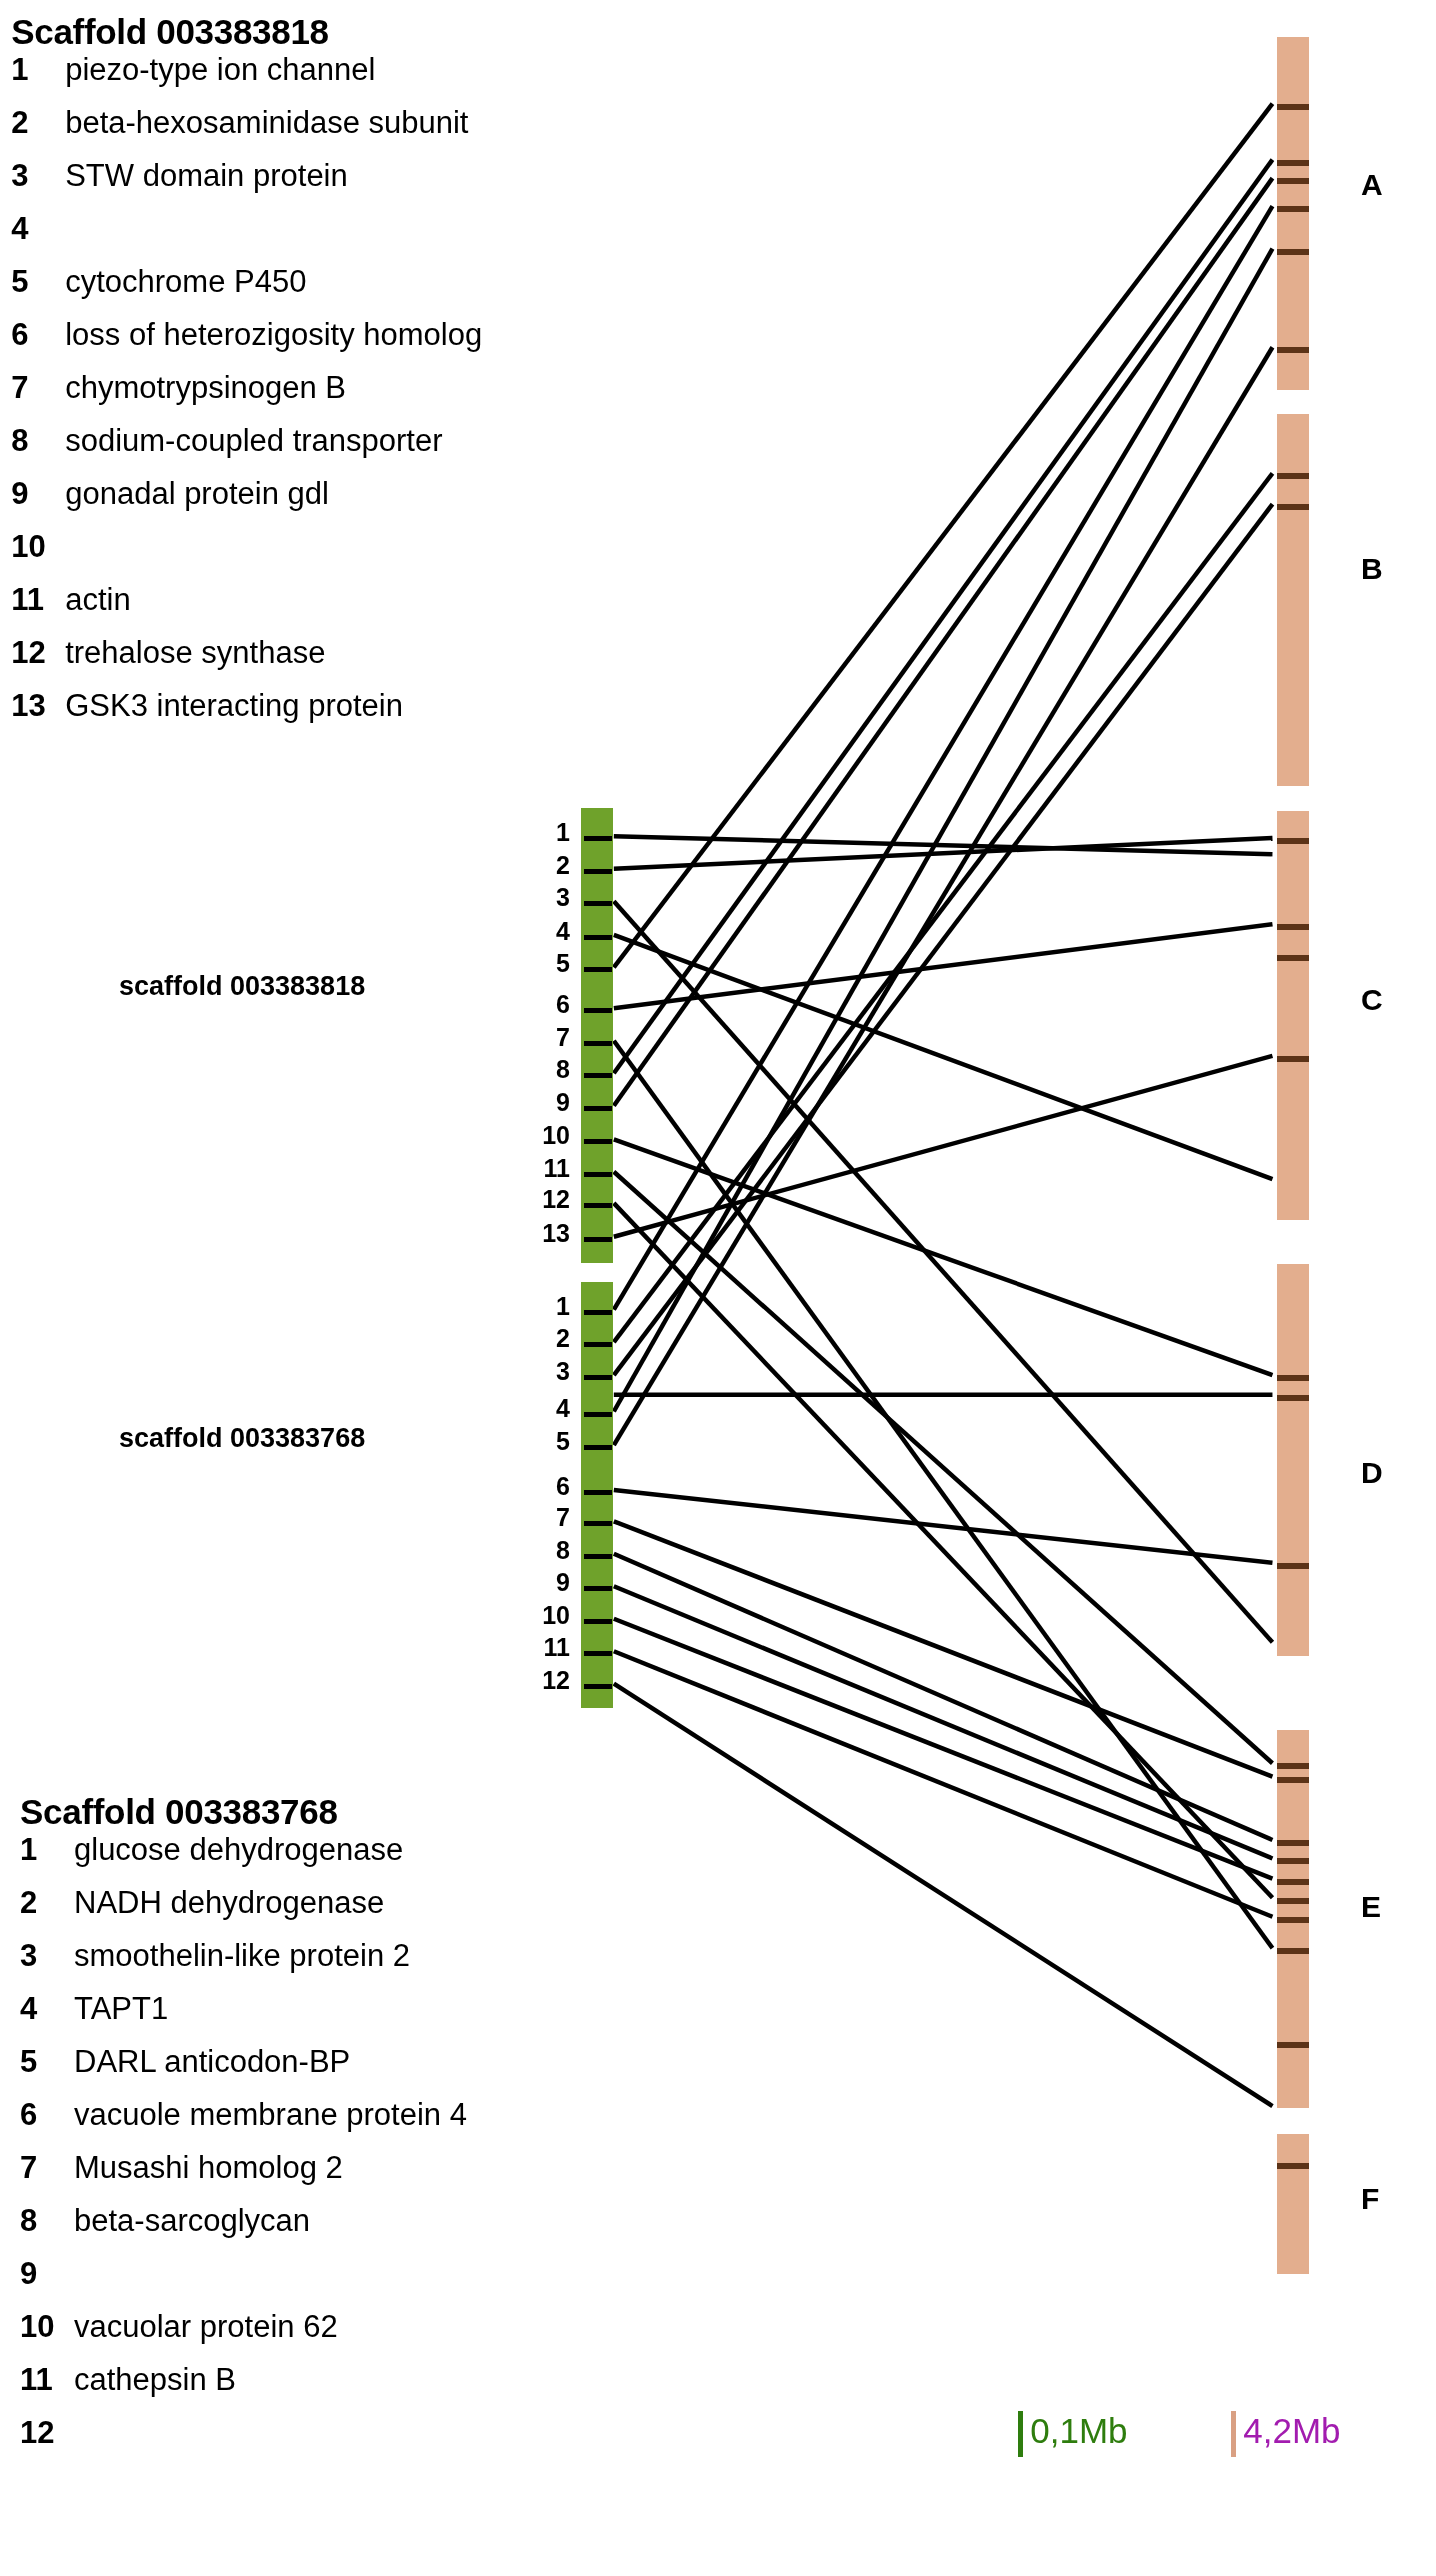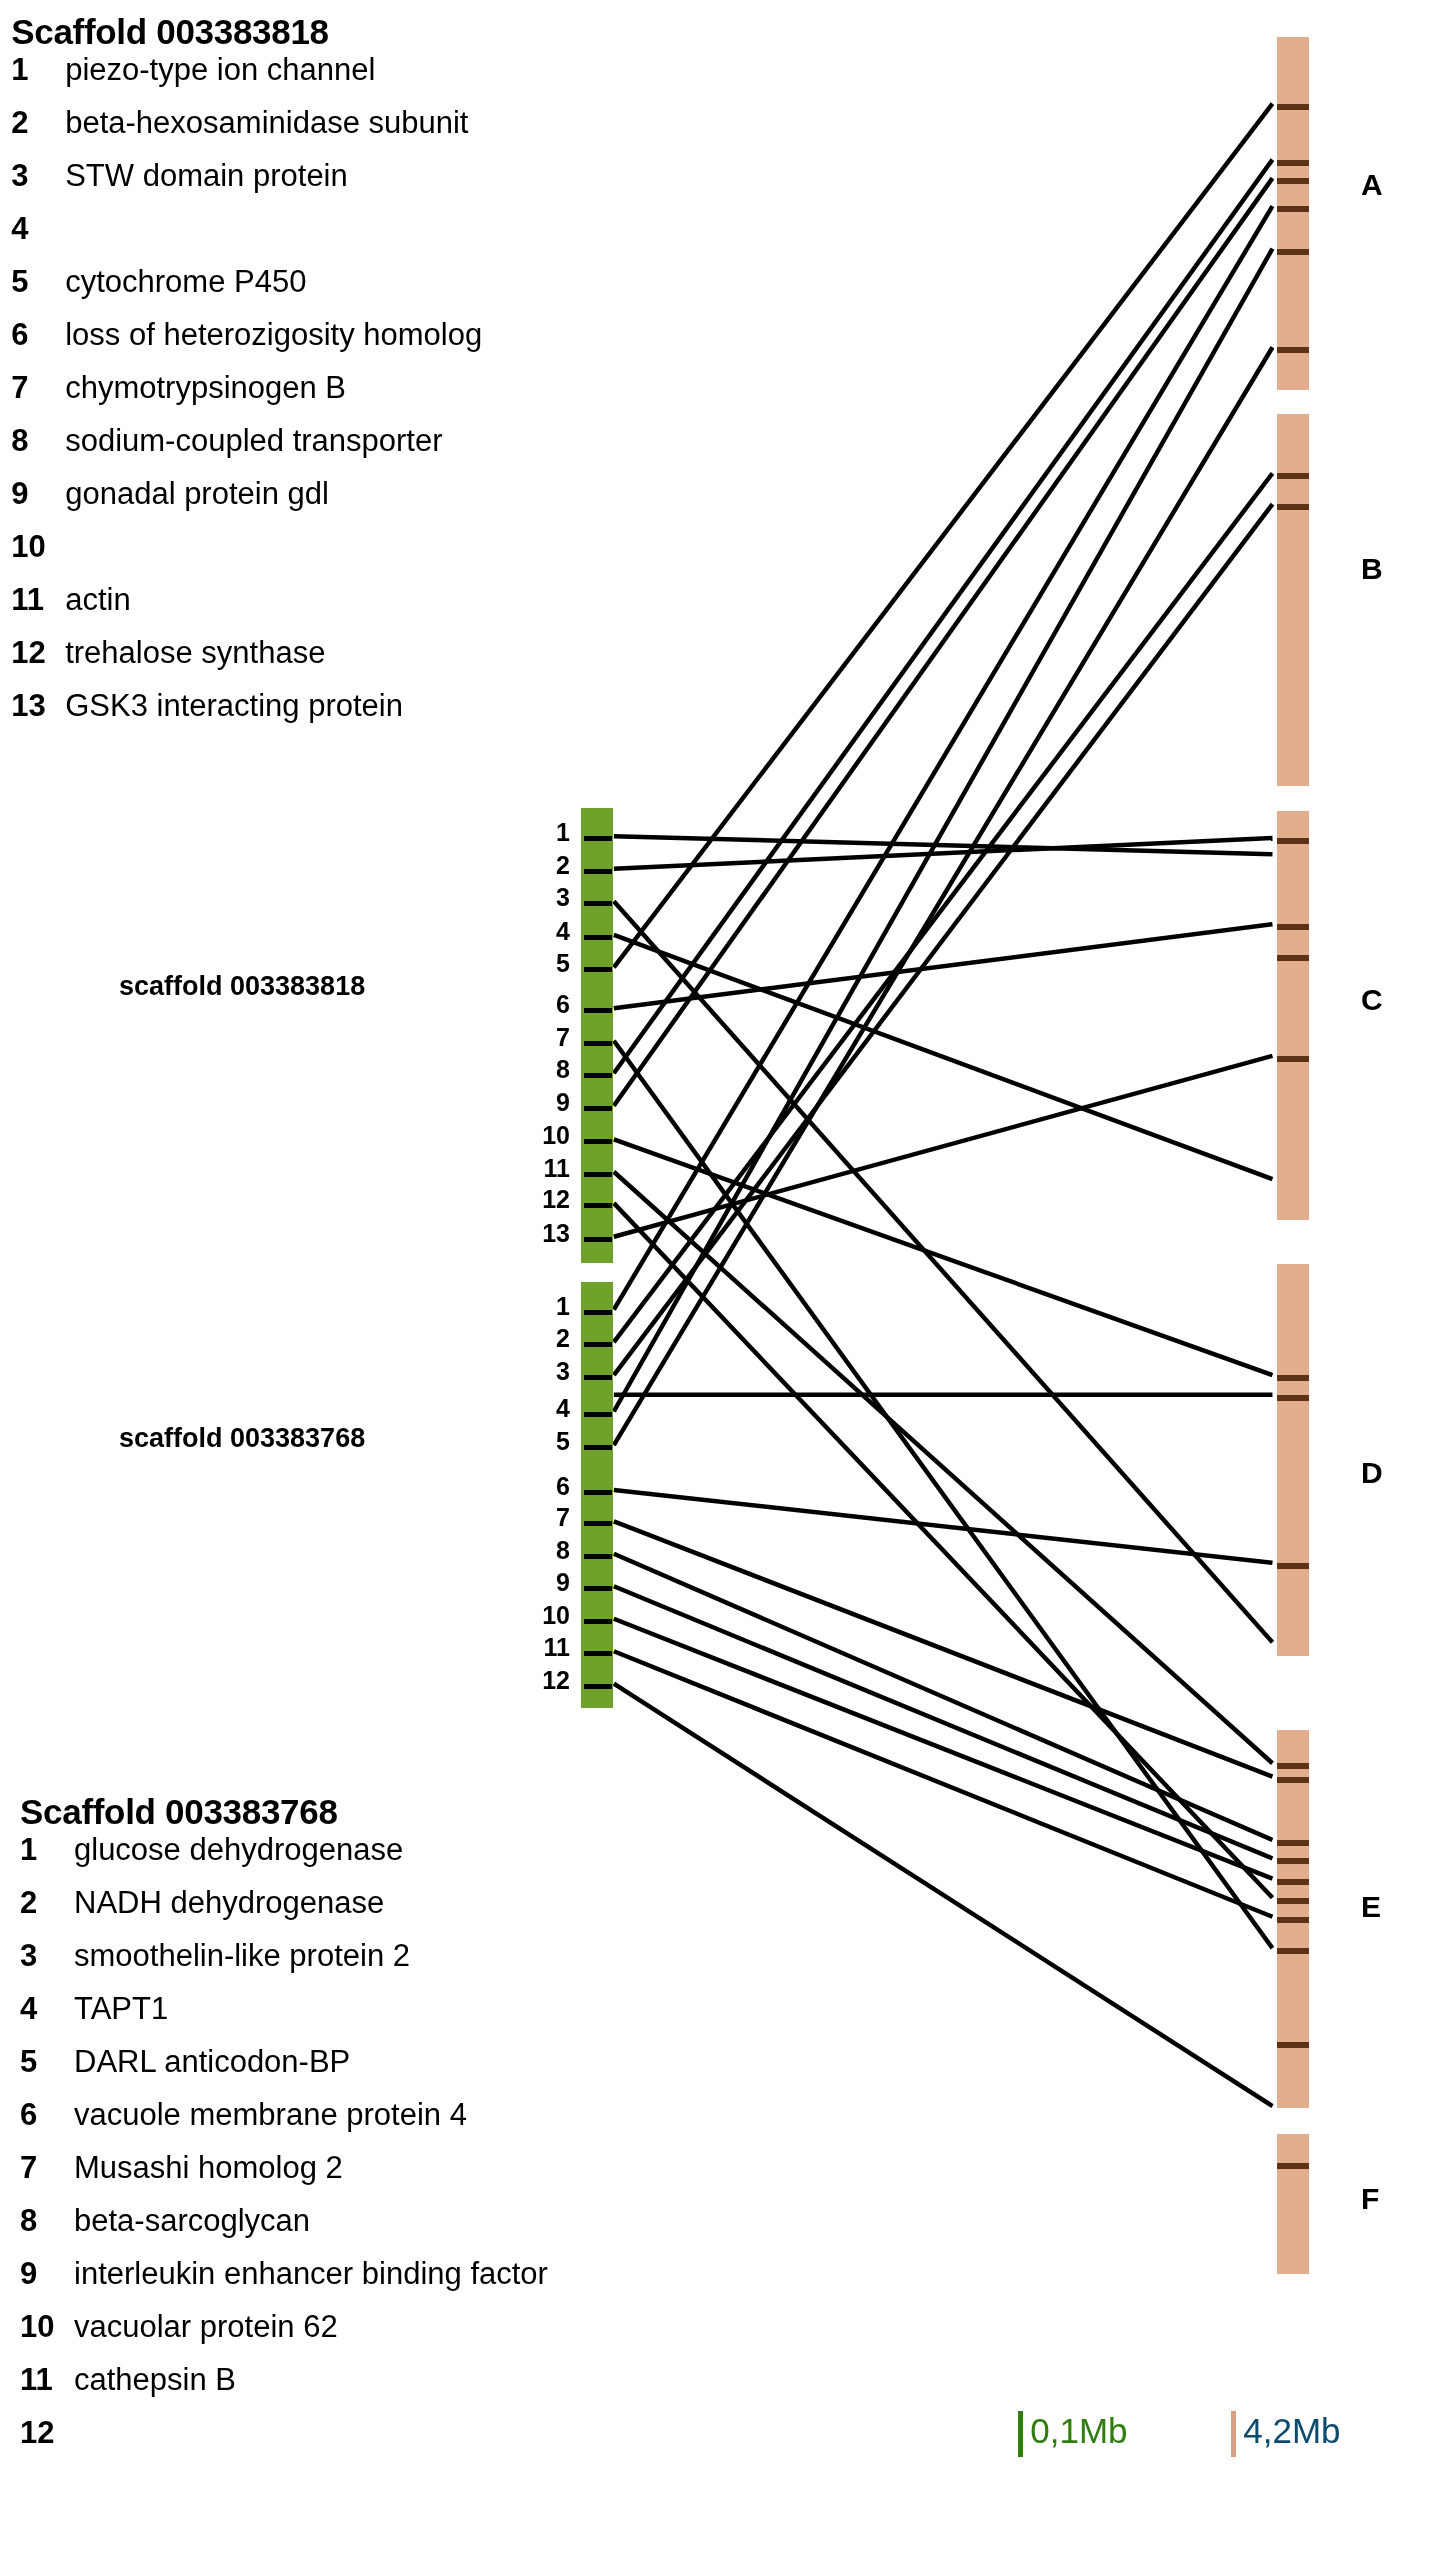--- a/index.html
+++ b/index.html
@@ -149,21 +149,20 @@
         <div class="legend-row">
           <span class="legend-num">7</span>
           <span class="legend-text">Musashi homolog 2</span>
         </div>
         <div class="legend-row">
           <span class="legend-num">8</span>
           <span class="legend-text">beta-sarcoglycan</span>
         </div>
         <div class="legend-row">
           <span class="legend-num">9</span>
-          <span class="legend-text">interleukin enhancer binding factor</span>
         </div>
         <div class="legend-row">
           <span class="legend-num">10</span>
           <span class="legend-text">vacuolar protein 62</span>
         </div>
         <div class="legend-row">
           <span class="legend-num">11</span>
           <span class="legend-text">cathepsin B</span>
         </div>
         <div class="legend-row">
@@ -269,18 +268,18 @@
       <div class="chrom-label" style="left: 1361px; top: 2182px;">F</div>
     </div>
 
   <div id="scale-layer">
       <div class="scale" style="left: 1018px; top: 2411px;">
         <div class="scale-rule" style="background: rgb(46, 125, 14);"></div>
         <div class="scale-text" style="color: rgb(46, 125, 14);">0,1Mb</div>
       </div>
       <div class="scale" style="left: 1231px; top: 2411px;">
         <div class="scale-rule" style="background: rgb(217, 160, 131);"></div>
-        <div class="scale-text" style="color: #0c4a6e;">4,2Mb</div>
+        <div class="scale-text" style="color: #a21caf;">4,2Mb</div>
       </div>
     </div>
 
 </div>
 
 
 </body></html>

